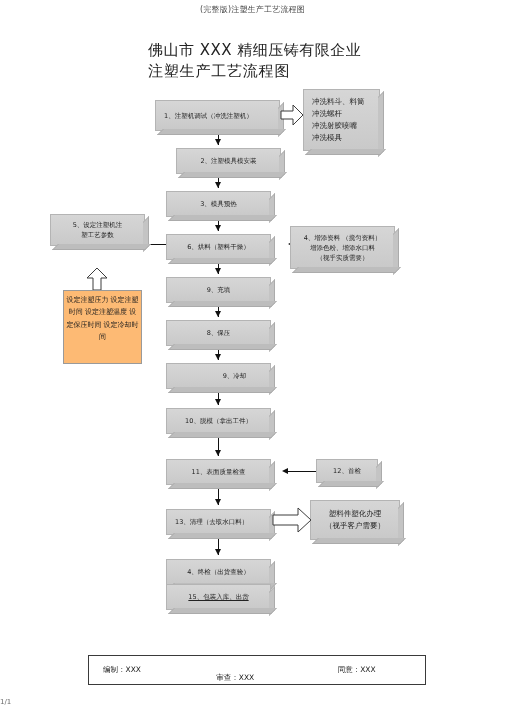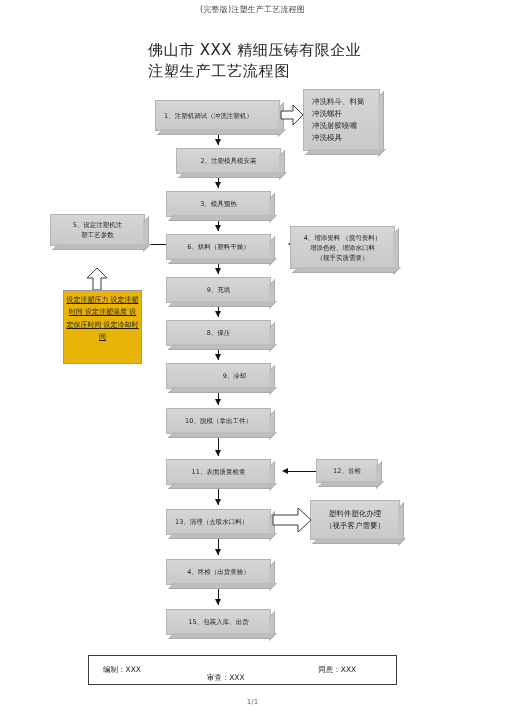--- a/index.html
+++ b/index.html
@@ -9,21 +9,21 @@
     color:#1a1a1a;
   }
   .page{position:absolute;inset:0;}
 
   
   .doc-header{
     position:absolute;top:4px;left:0;width:505px;text-align:center;
     font-size:8px;color:#4a4a4a;letter-spacing:.2px;
   }
   .doc-footer{
-    position:absolute;top:698px;left:0;width:505px;text-align:center;
+    position:absolute;top:698px;left:0;width:505px;text-align:left;
     font-size:7px;color:#6a6a6a;
   }
 
   
   .title-block{position:absolute;top:40px;left:148px;}
   .title-line{font-size:15px;color:#232323;line-height:21px;letter-spacing:.5px;}
   .title-line.sub{letter-spacing:.8px;}
 
   
   .node{
@@ -47,25 +47,24 @@
   }
   .node .lines{position:relative;z-index:2;width:100%;}
   .node .ln{display:block;white-space:nowrap;}
 
   .node.left-align{justify-content:center;text-align:left;}
   .node.left-align .lines{padding-left:4px;}
   .node.big{font-size:7.5px;line-height:12px;}
 
   
   .plainbox{
-    position:absolute;box-sizing:border-box;background:#eab308;
+    position:absolute;box-sizing:border-box;background:#fdba74;
     border:1px solid #9a9a9a;
     font-size:7px;line-height:12.4px;color:#1d1d1d;text-align:center;
     padding:3px 2px;
-    text-decoration:underline;
   }
 
   
   .vline{position:absolute;width:1px;background:#111;}
   .hline{position:absolute;height:1px;background:#111;}
   .arrow-down{
     position:absolute;width:0;height:0;
     border-left:3.5px solid transparent;border-right:3.5px solid transparent;
     border-top:6px solid #111;
   }
@@ -79,21 +78,21 @@
     border-top:3.5px solid transparent;border-bottom:3.5px solid transparent;
     border-left:6px solid #111;
   }
 
   
   .block-arrow{position:absolute;}
   .block-arrow svg{display:block;}
 
   
   .signoff{
-    position:absolute;left:88px;top:655px;width:309px;height:30px;
+    position:absolute;left:88px;top:655px;width:338px;height:30px;
     box-sizing:border-box;border:1px solid #3a3a3a;background:#fff;
     display:flex;align-items:center;
   }
   .signoff .cell{flex:1;font-size:7.5px;color:#222;padding-left:14px;white-space:nowrap;}
   .signoff .cell.c2{padding-left:26px;margin-top:16px;}
   .signoff .cell.c3{padding-left:34px;}
 </style>
 </head>
 <body>
 
@@ -208,21 +207,21 @@
         <span class="ln">13、清理（去取水口料）</span>
       </span>
   </div>
 
   <div class="node" style="left:166px;top:559px;width:105px;height:26px;">
     <span class="lines">
         <span class="ln">4、终检（出货查验）</span>
       </span>
   </div>
 
-  <div class="node" style="left:166px;top:609px;width:105px;height:26px;">
+  <div class="node" style="left:166px;top:584px;width:105px;height:26px;text-decoration:underline;">
     <span class="lines">
         <span class="ln">15、包装入库、出货</span>
       </span>
   </div>
 
   <div class="node big" style="left:303px;top:89px;width:77px;height:62px;">
     <span class="lines" style="text-align:left;padding-left:4px;">
       <span class="ln">冲洗料斗、料筒</span>
       <span class="ln">冲洗螺杆</span>
       <span class="ln">冲洗射胶喷嘴</span>

